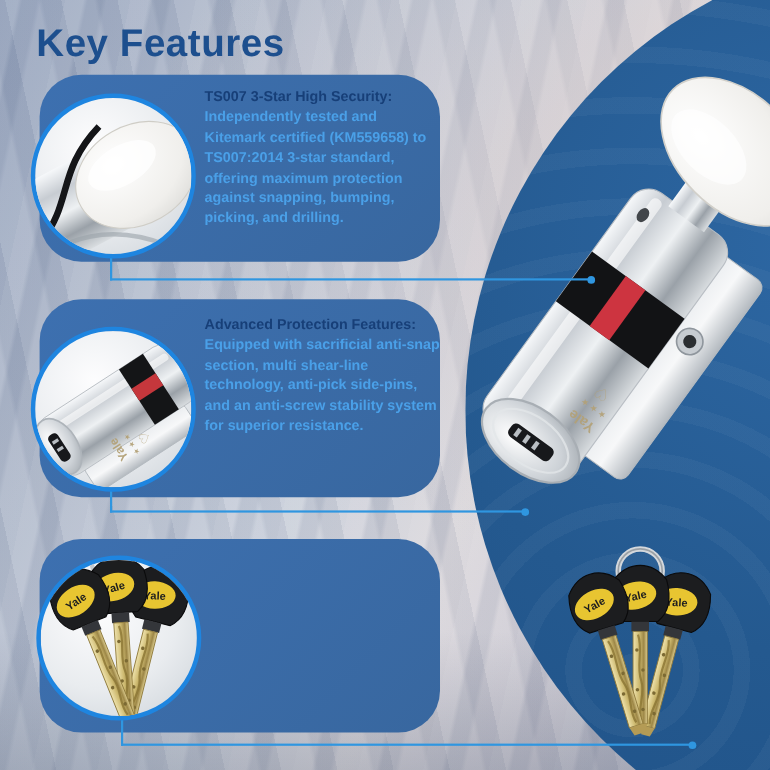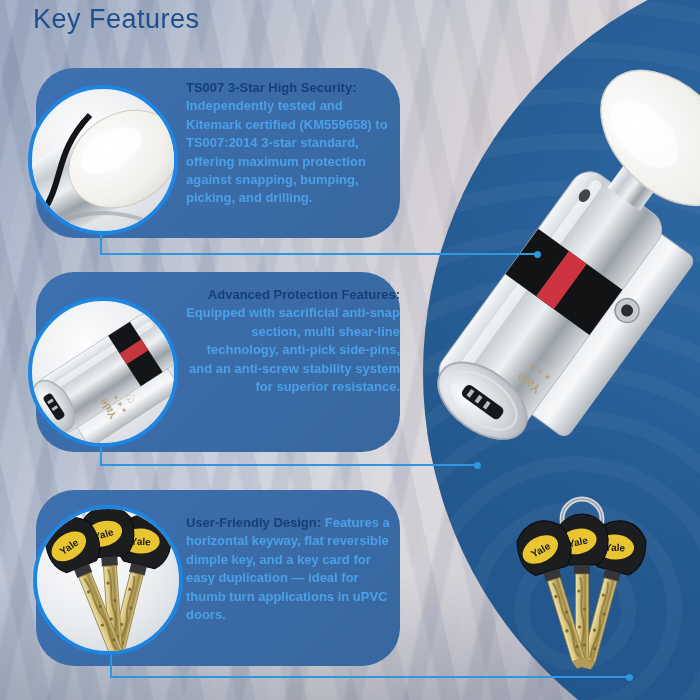--- a/index.html
+++ b/index.html
@@ -14,35 +14,35 @@
       linear-gradient(115deg,#8e9db8 0%,#a9b3c6 22%,#c2c9d6 45%,#d6d3d8 62%,#c8c5cf 78%,#a6abbc 100%);
   }
   .big-circle{
     position:absolute;left:423px;top:-49px;width:844px;height:844px;border-radius:50%;
     background:
       repeating-radial-gradient(circle at 18% 78%, rgba(255,255,255,.035) 0 15px, rgba(0,0,0,0) 15px 46px),
       radial-gradient(circle at 38% 32%, #2d67a3 0%, #24598f 48%, #1e4f85 100%);
     z-index:1;
   }
   .page-title{
-    position:absolute;left:33px;top:4px;z-index:2;margin:0;
-    font-size:27px;font-weight:400;letter-spacing:.5px;color:#1d4f8e;
+    position:absolute;left:33px;top:20px;z-index:2;margin:0;
+    font-size:35px;font-weight:700;letter-spacing:.5px;color:#1d4f8e;
   }
   .card{
     position:absolute;left:36px;width:364px;border-radius:38px;
     background:linear-gradient(135deg,#3d70b0,#38679f);z-index:2;
   }
   .card1{top:68px;height:170px;}
   .card2{top:272px;height:180px;}
   .card3{top:490px;height:176px;}
   .feature-text{
     position:absolute;left:186px;width:214px;z-index:4;margin:0;
     font-size:13px;font-weight:700;line-height:18.4px;color:#4aa0e8;
   }
-  .ft1{top:79px;} .ft2{top:286px;text-align:right;} .ft3{top:514px;}
+  .ft1{top:79px;} .ft2{top:286px;} .ft3{top:514px;}
   .feature-text .hd{color:#173f78;}
   .photo-circle{
     position:absolute;width:142px;height:142px;border-radius:50%;
     border:4px solid #1e85e0;overflow:hidden;z-index:5;
     background:radial-gradient(circle at 38% 32%, #fdfdfe 0%, #e9ecef 55%, #ccd2d8 100%);
   }
   .pc1{left:28px;top:85px;} .pc2{left:28px;top:297px;} .pc3{left:33px;top:505px;}
   .photo-circle svg{display:block;}
   .cline{position:absolute;background:#2f96e0;z-index:3;}
   .cdot{position:absolute;width:7px;height:7px;border-radius:50%;background:#2f96e0;z-index:3;}
@@ -153,21 +153,20 @@
   <div class="cdot" style="left:534px;top:251px;"></div>
   <div class="cline" style="left:100px;top:438px;width:2px;height:28px;"></div>
   <div class="cline" style="left:100px;top:464px;width:376px;height:2px;"></div>
   <div class="cdot" style="left:474px;top:462px;"></div>
   <div class="cline" style="left:110px;top:650px;width:2px;height:28px;"></div>
   <div class="cline" style="left:110px;top:676px;width:518px;height:2px;"></div>
   <div class="cdot" style="left:626px;top:674px;"></div>
 
   <p class="feature-text ft1"><span class="hd">TS007 3-Star High Security:</span> <span>Independently tested and Kitemark certified (KM559658) to TS007:2014 3-star standard, offering maximum protection against snapping, bumping, picking, and drilling.</span></p>
   <p class="feature-text ft2"><span class="hd">Advanced Protection Features:</span> <span>Equipped with sacrificial anti-snap section, multi shear-line technology, anti-pick side-pins, and an anti-screw stability system for superior resistance.</span></p>
-  <p class="feature-text ft3"><span class="hd">User-Friendly Design:</span> <span>Features a horizontal keyway, flat reversible dimple key, and a key card for easy duplication — ideal for thumb turn applications in uPVC doors.</span></p>
 
   <div class="photo-circle pc1">
     <svg width="142" height="142" viewBox="0 0 142 142">
       <g transform="rotate(-28 40 100)">
         <rect x="-40" y="58" width="130" height="80" fill="url(#chromeV)"></rect>
       </g>
       <path d="M6,130 C34,94 20,66 58,26" stroke="#141518" stroke-width="6" fill="none"></path>
       <g transform="rotate(-30 92 70)">
         <ellipse cx="92" cy="70" rx="58" ry="45" fill="url(#knobGrad)" stroke="#cfcdc6" stroke-width="1"></ellipse>
         <ellipse cx="85" cy="56" rx="34" ry="18" fill="#ffffff" opacity=".75"></ellipse>

